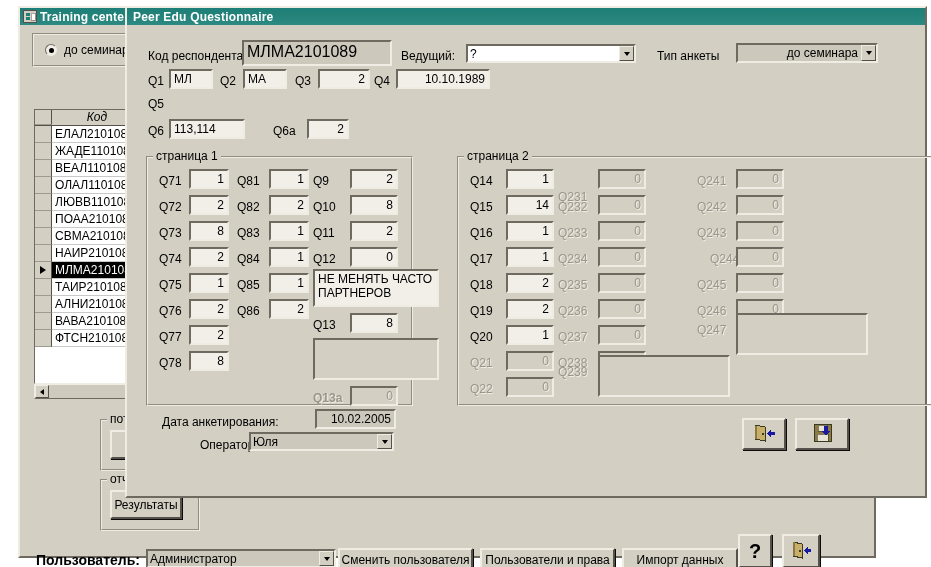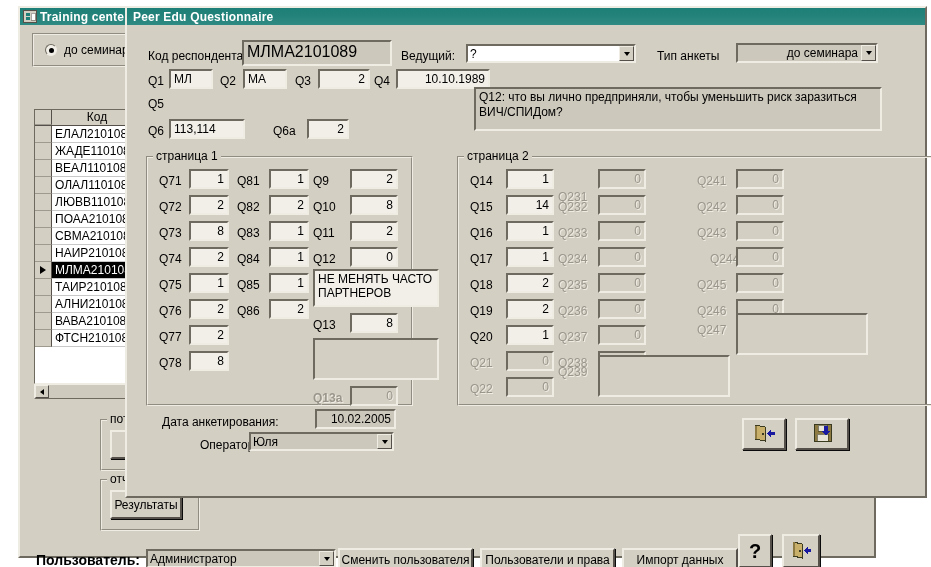--- a/index.html
+++ b/index.html
@@ -104,20 +104,21 @@
     position:absolute; left:12px; top:82px; width:110px; height:275px;
     border:1px solid;
     border-color:#6e6a60 #efece4 #efece4 #6e6a60;
     background:#fff;
     overflow:hidden;
   }
   .sheet-head {
     display:flex; height:16px;
     background:#d4cfc3;
     border-bottom:1px solid #55514a;
+    font-style:italic;
   }
   .sheet-head .sel-col {
     width:17px; flex:0 0 auto;
     border-right:1px solid #55514a;
     border-bottom:1px solid #9e9a90;
     background:#d4cfc3;
   }
   .sheet-head .hcell {
     flex:1; text-align:center; font-size:12px;
     line-height:15px;
@@ -404,21 +405,20 @@
     <div class="fld num" style="left:267px; top:42px; width:94px; height:20px;">10.10.1989</div>
 
     <div class="lbl" style="left:19px; top:70px;">Q5</div>
 
     <div class="lbl" style="left:19px; top:97px;">Q6</div>
     <div class="fld" style="left:40px; top:92px; width:76px; height:20px;">113,114</div>
 
     <div class="lbl" style="left:144px; top:97px;">Q6а</div>
     <div class="fld num" style="left:178px; top:92px; width:42px; height:20px;">2</div>
 
-    <div class="fld grey big" style="left:345px; top:60px; width:408px; height:44px; line-height:15px;">Q12: что вы лично предприняли, чтобы уменьшить риск заразиться ВИЧ/СПИДом?</div>
 
     <div class="groupbox" id="page1" style="left:17px; top:129px; width:267px; height:250px;">
       <div class="gb-inner"></div>
       <div class="gb-label">страница 1</div>
       <div id="p1c1">
           <div class="lbl" style="left: 12px; top: 17px;">Q71</div>
           <div class="fld num" style="left: 42px; top: 12px; width: 40px; height: 20px;">1</div>
           <div class="lbl" style="left: 12px; top: 43px;">Q72</div>
           <div class="fld num" style="left: 42px; top: 38px; width: 40px; height: 20px;">2</div>
           <div class="lbl" style="left: 12px; top: 69px;">Q73</div>

